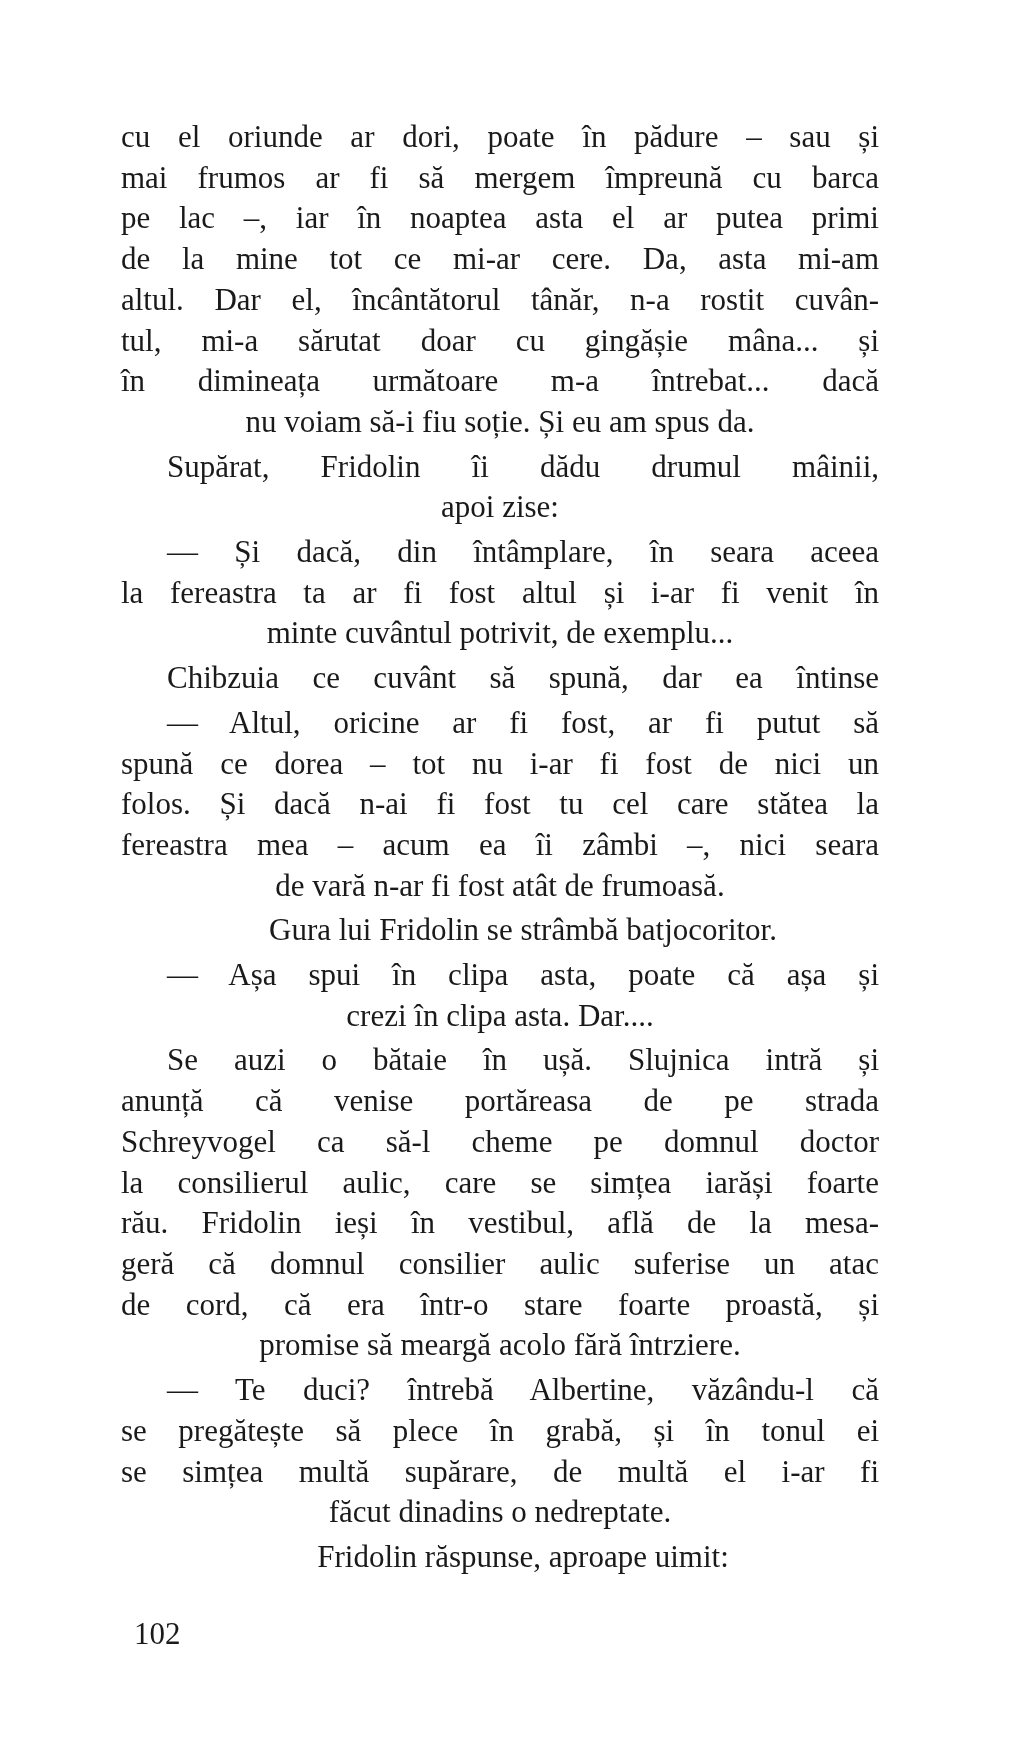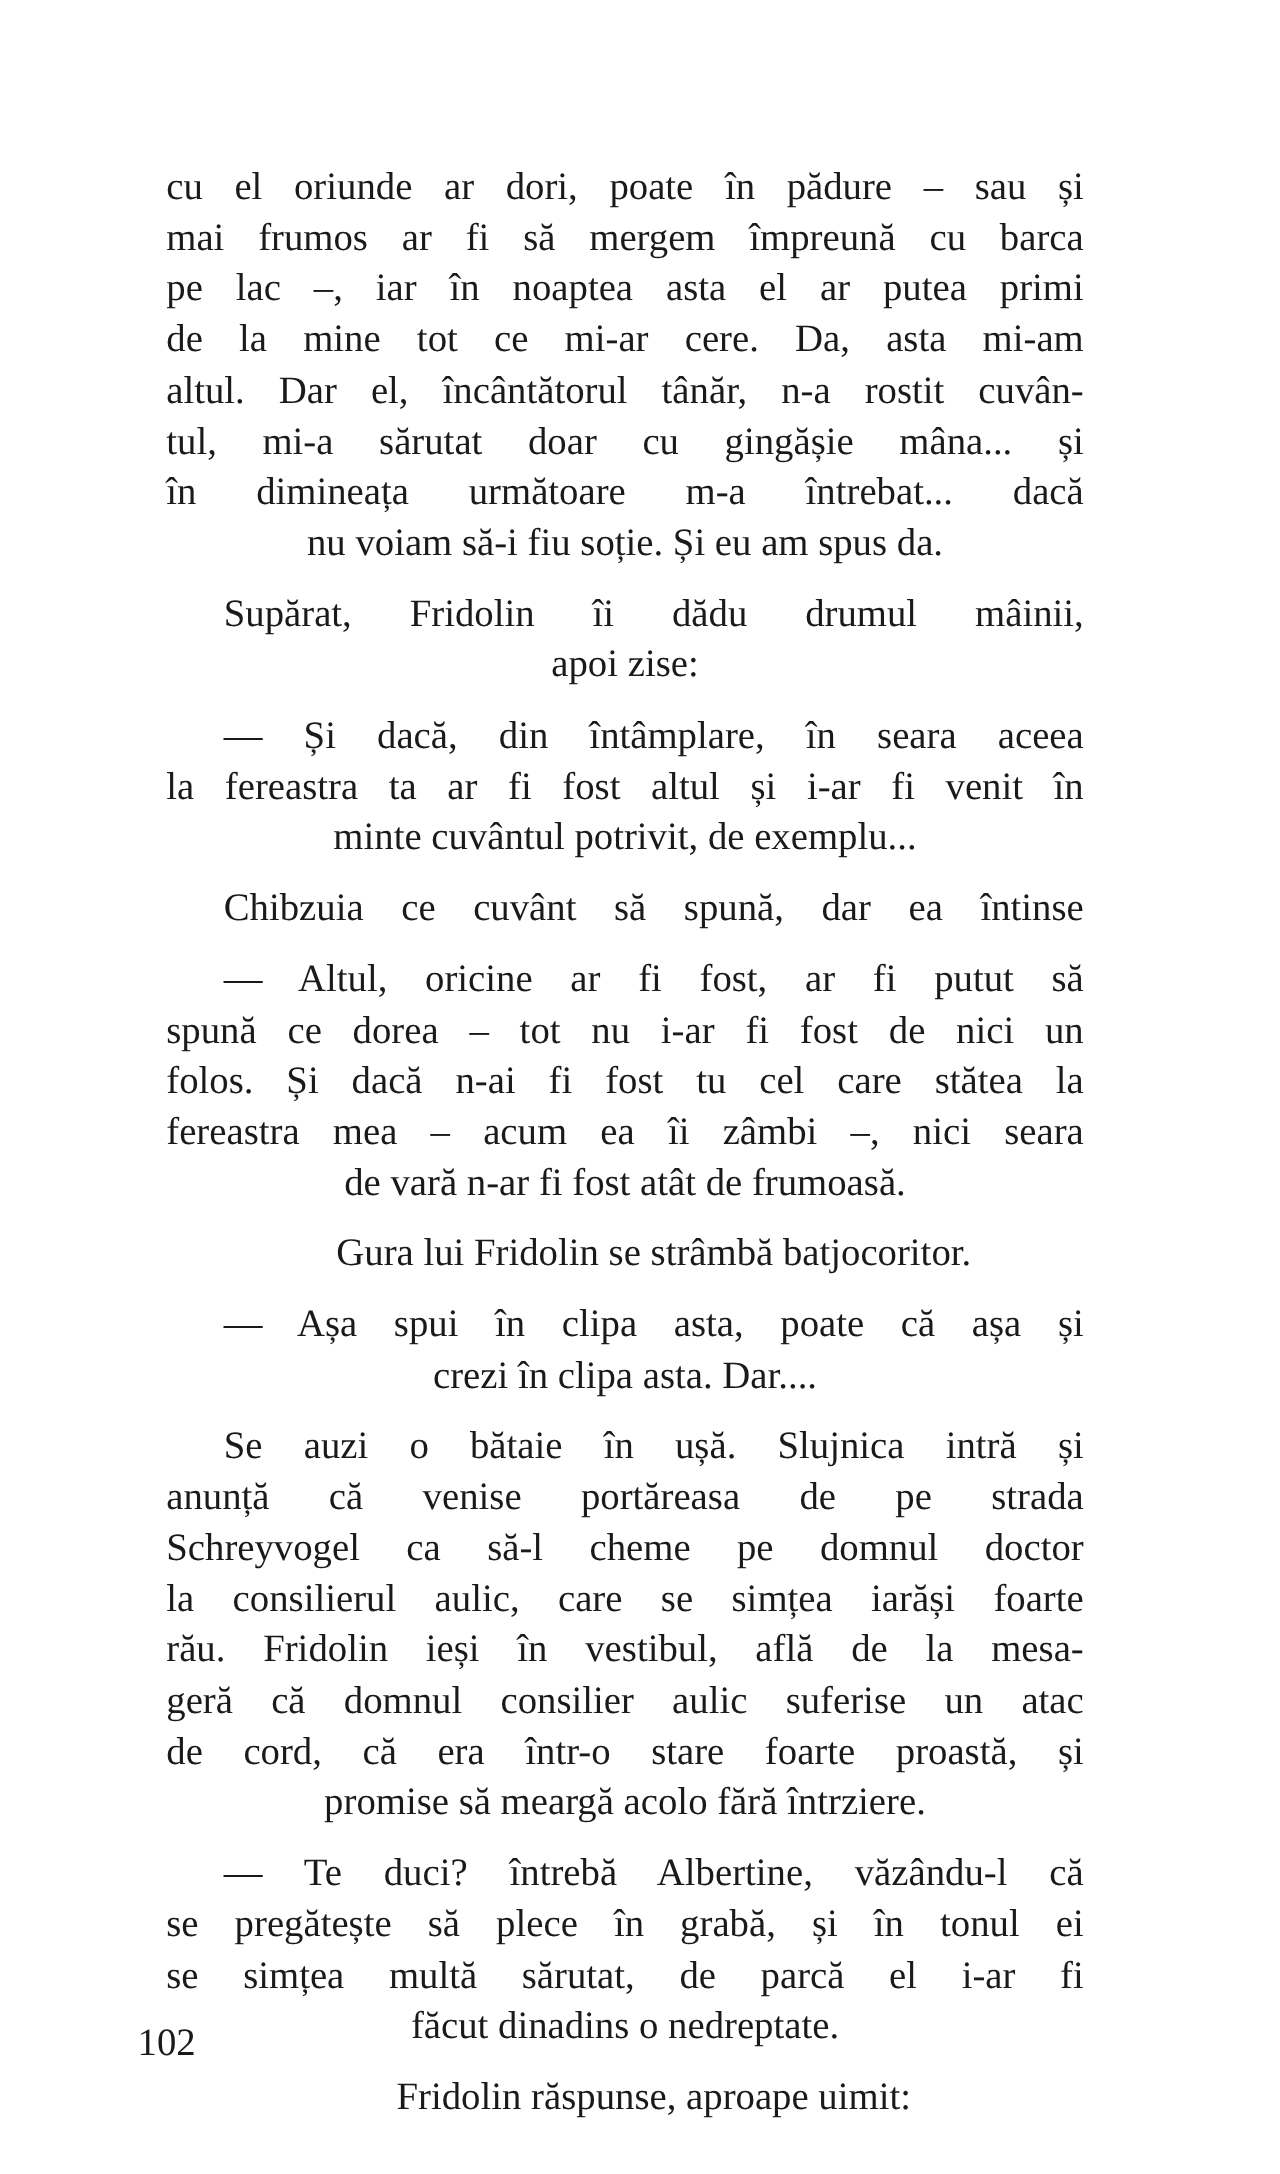--- a/index.html
+++ b/index.html
@@ -19,38 +19,38 @@
   .text-block {
     position: absolute;
     left: 117px;
     top: 113px;
     width: 766px;
     font-size: 31px;
     line-height: 40.7px;
     color: #1a1a1a;
   }
   .paragraph {
-    margin: 16px;
+    margin: 4px;
     padding: 0;
   }
   .line {
     text-align: center;
     white-space: normal;
   }
   .line.just {
     text-align: justify;
     text-align-last: justify;
     -moz-text-align-last: justify;
   }
   .line.indent {
     text-indent: 46px;
   }
   .page-number {
     position: absolute;
-    left: 110px;
+    left: 134px;
     top: 1614px;
     font-size: 31px;
     line-height: 40px;
     color: #1a1a1a;
   }
 </style>
 </head>
 <body>
 
 <div class="book-page">
@@ -97,21 +97,21 @@
         <div class="line just">Schreyvogel ca să-l cheme pe domnul doctor</div>
         <div class="line just">la consilierul aulic, care se simțea iarăși foarte</div>
         <div class="line just">rău. Fridolin ieși în vestibul, află de la mesa-</div>
         <div class="line just">geră că domnul consilier aulic suferise un atac</div>
         <div class="line just">de cord, că era într-o stare foarte proastă, și</div>
         <div class="line">promise să meargă acolo fără întrziere.</div>
       </div>
       <div class="paragraph">
         <div class="line just indent">— Te duci? întrebă Albertine, văzându-l că</div>
         <div class="line just">se pregătește să plece în grabă, și în tonul ei</div>
-        <div class="line just">se simțea multă sărutat, de parcă el i-ar fi</div>
+        <div class="line just">se simțea multă supărare, de multă el i-ar fi</div>
         <div class="line">făcut dinadins o nedreptate.</div>
       </div>
       <div class="paragraph">
         <div class="line indent">Fridolin răspunse, aproape uimit:</div>
       </div>
     </div>
   <div class="page-number">102</div>
 </div>
 
 </body></html>

